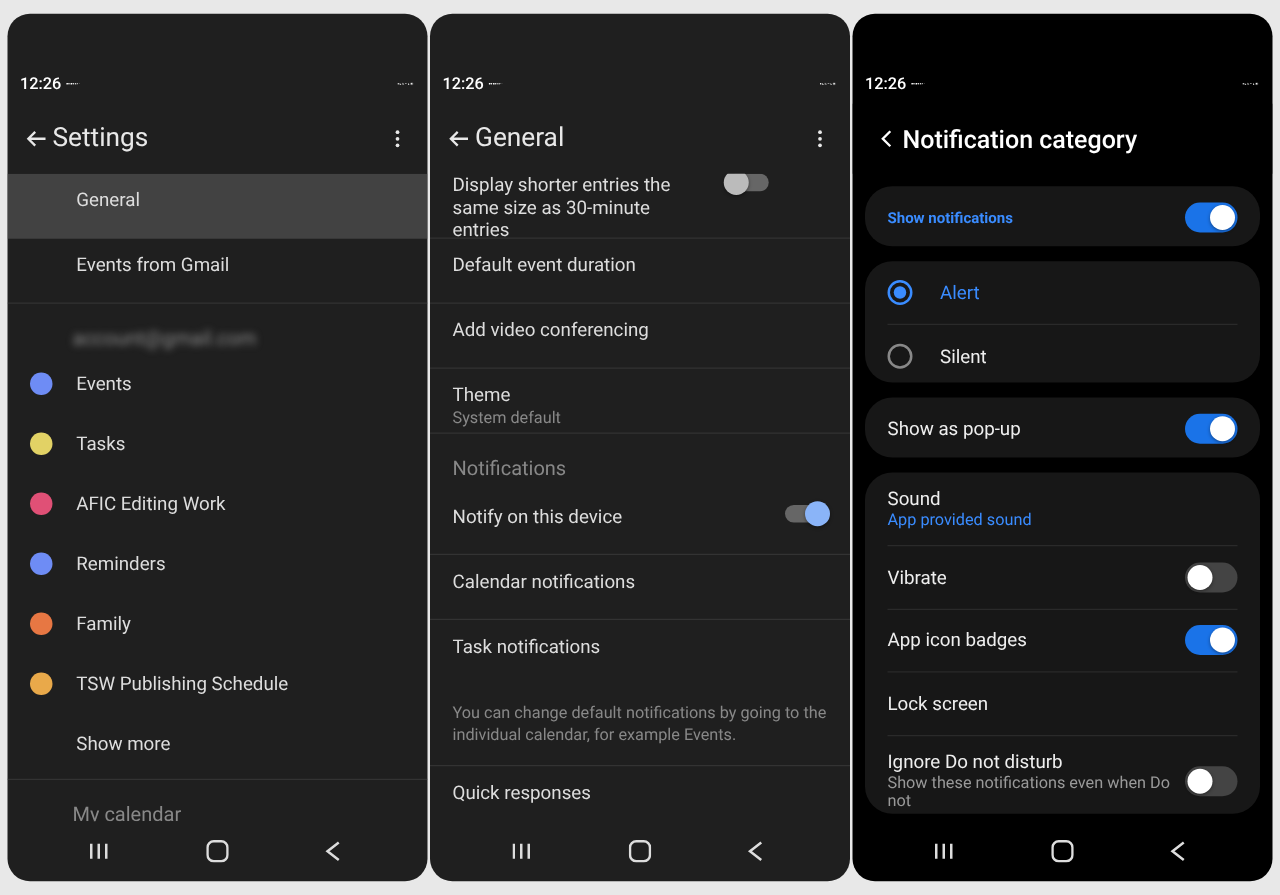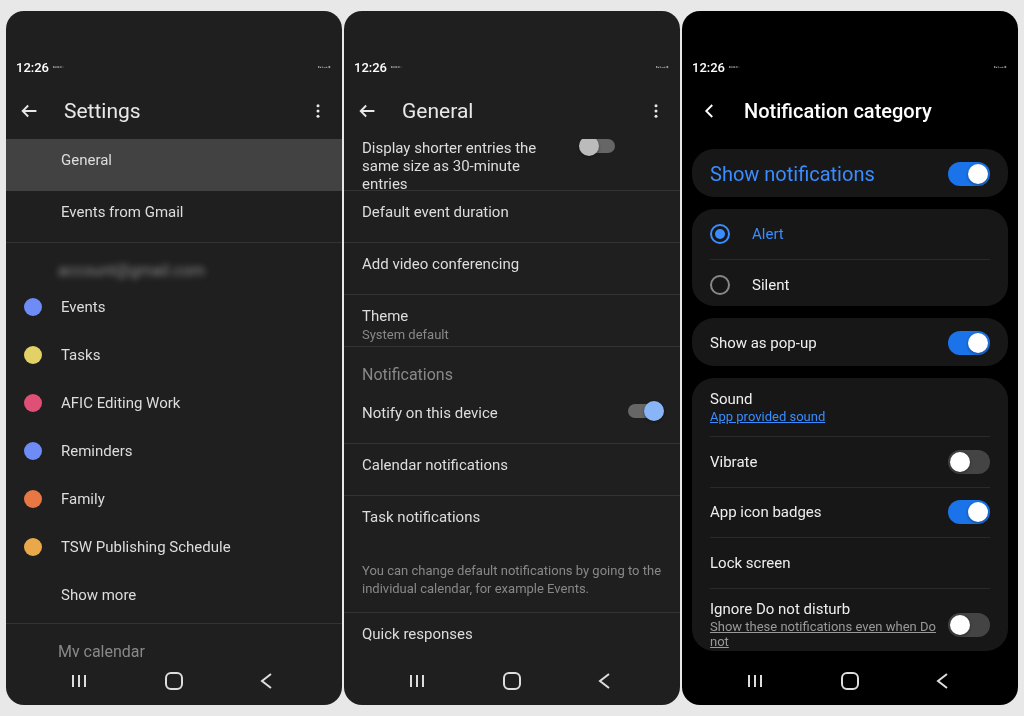--- a/index.html
+++ b/index.html
@@ -37,21 +37,20 @@
   margin-top: 40px;
 }
 .statusbar .left { display: flex; align-items: center; gap: 4px; }
 .statusbar .right { margin-left: auto; display: flex; align-items: center; gap: 3px; }
 .status-icon { width: 14px; height: 14px; display: inline-flex; align-items: center; justify-content: center; }
 .titlebar {
   height: 56px;
   display: flex;
   align-items: center;
   padding: 0 12px;
-  gap: 22px;
 }
 .titlebar.dark { background: #000; padding: 0 16px; }
 .titlebar .back { width: 24px; height: 24px; display: flex; align-items: center; justify-content: center; cursor: pointer; }
 .titlebar .title { font-size: 21px; font-weight: 400; color: #e8e8e8; flex: 1; }
 .titlebar.dark .title { font-size: 20px; font-weight: 500; color: #fff; }
 .titlebar .more { width: 24px; height: 24px; display: flex; align-items: center; justify-content: center; cursor: pointer; }
 .content { flex: 1; overflow: hidden; display: flex; flex-direction: column; }
 .list-item {
   min-height: 52px;
   display: flex;
@@ -97,23 +96,23 @@
 .nav-btn { width: 28px; height: 28px; display: flex; align-items: center; justify-content: center; cursor: pointer; }
 
 
 .card {
   background: #171717; border-radius: 22px; margin: 6px 10px; overflow: hidden;
 }
 .card-row {
   min-height: 50px; display: flex; align-items: center; padding: 12px 18px;
   cursor: pointer; font-size: 15px; color: #eee;
 }
-.card-row.hl { color: #3a8cff; font-size: 20px; font-weight: 400; }
+.card-row.hl { color: #3a8cff; font-size: 12px; font-weight: 700; }
 .card-row .main { flex: 1; display: flex; flex-direction: column; }
-.card-row .sub { font-size: 13px; color: #3a8cff; margin-top: 1px; text-decoration: underline; }
+.card-row .sub { font-size: 13px; color: #3a8cff; margin-top: 1px; }
 .card-row .sub.white { color: #999; }
 .card .div { height: 0.5px; background: #2a2a2a; margin: 0 18px; }
 .radio {
   width: 20px; height: 20px; border: 2px solid #888; border-radius: 50%;
   margin-right: 22px; display: flex; align-items: center; justify-content: center;
 }
 .radio.on { border-color: #3a8cff; }
 .radio.on::after { content: ''; width: 10px; height: 10px; border-radius: 50%; background: #3a8cff; }
 .card-row.radio-row .label { flex: 1; }
 .card-row.radio-row .label.on { color: #3a8cff; }

